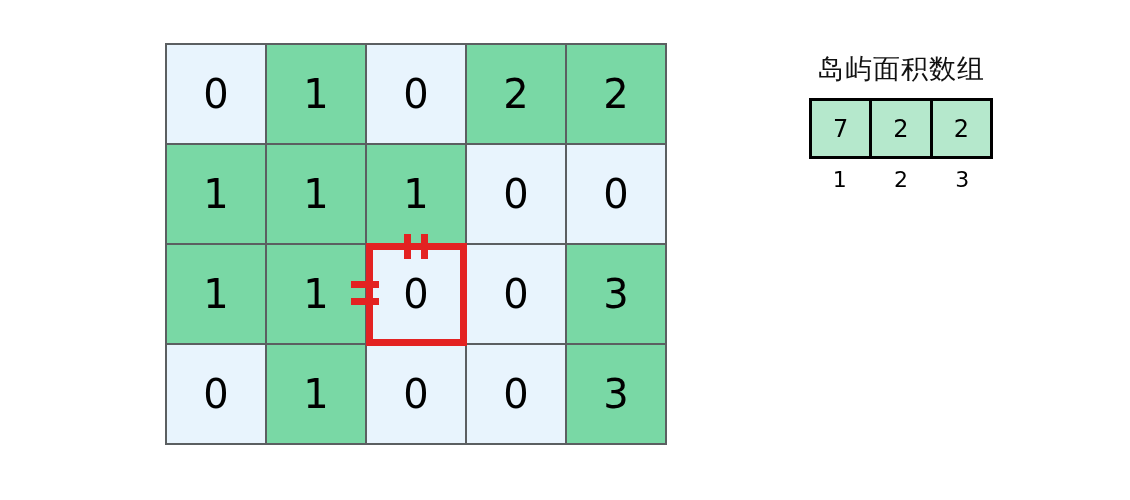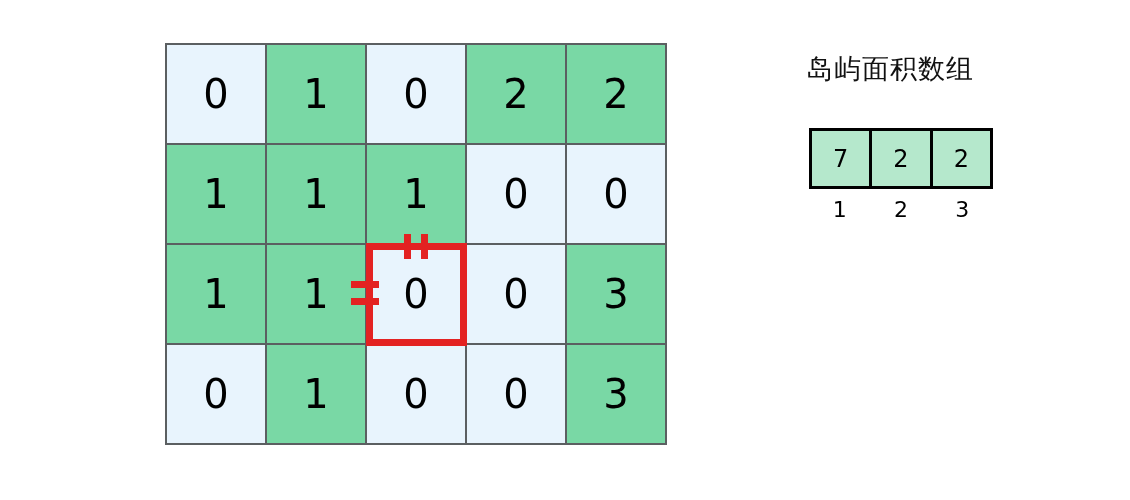--- a/index.html
+++ b/index.html
@@ -81,23 +81,24 @@
   #area-panel {
     position: absolute;
     left: 806px;
     top: 52px;
     width: 190px;
   }
   #area-title {
     font-size: 27px;
     line-height: 34px;
     color: #111111;
+    text-align: center;
     white-space: nowrap;
     letter-spacing: 1px;
-    margin-bottom: 42px;
+    margin-bottom: 12px;
   }
   #area-array {
     display: flex;
     width: 184px;
     height: 61px;
     box-sizing: border-box;
     border: 3px solid #000000;
     margin: 0 auto;
   }
   .area-cell {

